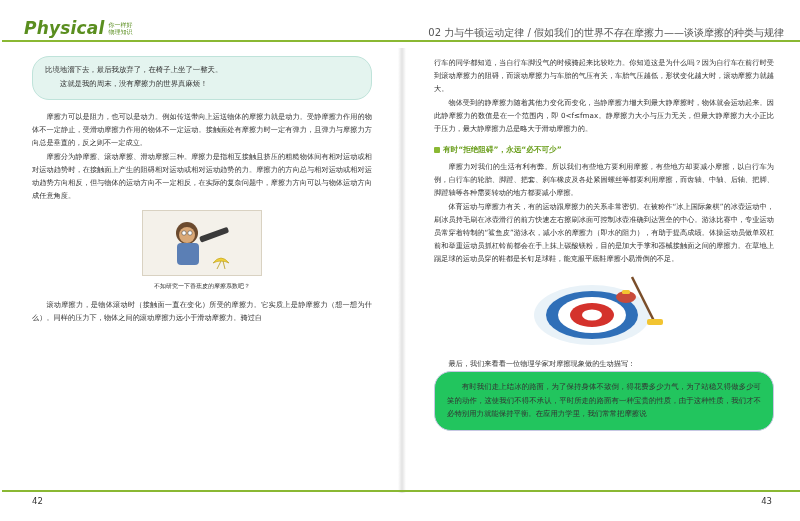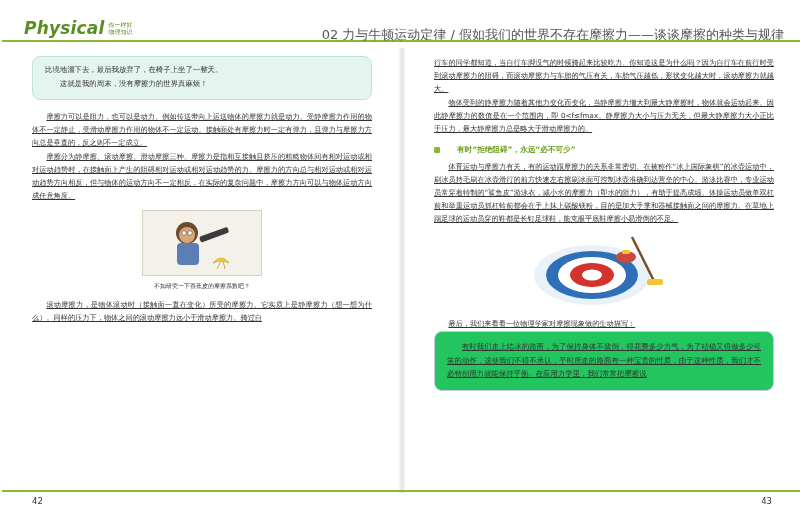--- a/index.html
+++ b/index.html
@@ -10,36 +10,36 @@
 
   
   .header-left { position: absolute; left: 0; top: 0; width: 400px; height: 48px; }
   .header-right { position: absolute; left: 400px; top: 0; width: 400px; height: 48px; }
   .header-bar-line { position: absolute; top: 40px; height: 2px; background: #8ab833; }
   .header-left .header-bar-line { left: 0; width: 400px; }
   .header-right .header-bar-line { left: 0; width: 400px; }
   .brand { position: absolute; left: 22px; top: 18px; display: flex; align-items: flex-end; gap: 4px; }
   .brand-title { font-family: "DejaVu Sans", sans-serif; font-style: italic; font-weight: bold; font-size: 17px; color: #5a8e1f; letter-spacing: 0.2px; }
   .brand-sub { display: flex; flex-direction: column; font-size: 6px; line-height: 7px; color: #5a8e1f; padding-bottom: 3px; }
-  .chapter-title { position: absolute; right: 18px; top: 26px; font-size: 13px; color: #555; white-space: nowrap; }
+  .chapter-title { position: absolute; right: 18px; top: 26px; font-size: 10px; color: #555; white-space: nowrap; }
 
   
   .gutter { position: absolute; left: 396px; top: 48px; width: 8px; height: 445px;
     background: linear-gradient(to right, rgba(0,0,0,0) 0%, rgba(0,0,0,0.10) 45%, rgba(0,0,0,0.10) 55%, rgba(0,0,0,0) 100%); }
 
   
   .page { position: absolute; top: 56px; font-size: 7.2px; line-height: 13px; color: #333; }
   .page-left { left: 30px; width: 340px; }
   .page-right { left: 432px; width: 340px; }
 
-  .para { text-indent: 2em; margin-bottom: 1px; text-align: justify; text-decoration: underline; }
-  .section-heading { color: #6a9e1c; font-weight: bold; font-size: 7.6px; margin: 8px 0 4px 0; display: flex; align-items: center; gap: 17px; }
+  .para { text-indent: 2em; margin-bottom: 1px; text-align: justify; }
+  .section-heading { color: #6a9e1c; font-weight: bold; font-size: 7.6px; margin: 8px 0 4px 0; display: flex; align-items: center; gap: 3px; }
   .section-heading .bullet { width: 6px; height: 6px; background: #8ab833; border-radius: 1px; display: inline-block; }
 
-  .callout { border-radius: 8px; padding: 6px 12px; font-size: 7.4px; line-height: 14px; margin-bottom: 10px; }
+  .callout { border-radius: 17px; padding: 6px 12px; font-size: 7.4px; line-height: 14px; margin-bottom: 10px; }
   .callout-top { background: #e4f4ef; border: 1px solid #bfe3da; height: 44px; }
   .callout-bottom { background: #22c55e; border: 1px solid #c7c8e3; padding: 8px 12px; line-height: 13.5px; }
 
   .figure-box { margin: 8px auto 6px auto; width: 120px; }
   .figure-art { width: 120px; height: 66px; background: #f4f1ea; border: 1px solid #d9d2c2; position: relative; overflow: hidden; }
   .figure-caption { font-size: 6px; color: #333; text-align: center; margin-top: 3px; }
 
   .curling-art { width: 150px; height: 80px; margin: 6px 0 6px 88px; position: relative; }
 
   
@@ -107,20 +107,21 @@
 
   <div class="page page-right">
     <p class="para" style="text-indent:0;">行车的同学都知道，当自行车脚没气的时候骑起来比较吃力。你知道这是为什么吗？因为自行车在前行时受到滚动摩擦力的阻碍，而滚动摩擦力与车胎的气压有关，车胎气压越低，形状变化越大时，滚动摩擦力就越大。</p>
     <p class="para">物体受到的静摩擦力随着其他力变化而变化，当静摩擦力增大到最大静摩擦时，物体就会运动起来。因此静摩擦力的数值是在一个范围内，即 0&lt;f≤fmax。静摩擦力大小与压力无关，但最大静摩擦力大小正比于压力，最大静摩擦力总是略大于滑动摩擦力的。</p>
 
     <div class="section-heading">
       <span class="bullet"></span>
       <span>有时“拒绝阻碍”，永远“必不可少”</span>
     </div>
 
+    <p class="para">摩擦力对我们的生活有利有弊。所以我们有些地方要利用摩擦，有些地方却要减小摩擦，以自行车为例，自行车的轮胎、脚蹬、把套、刹车橡皮及各处紧固螺丝等都要利用摩擦，而齿轴、中轴、后轴、把脚、脚蹬轴等各种需要转动的地方都要减小摩擦。</p>
     <p class="para">体育运动与摩擦力有关，有的运动跟摩擦力的关系非常密切。在被称作“冰上国际象棋”的冰壶运动中，刷冰员持毛刷在冰壶滑行的前方快速左右擦刷冰面可控制冰壶准确到达营垒的中心。游泳比赛中，专业运动员常穿着特制的“鲨鱼皮”游泳衣，减小水的摩擦力（即水的阻力），有助于提高成绩。体操运动员做单双杠前和举重运动员抓杠铃前都会在手上抹上碳酸镁粉，目的是加大手掌和器械接触面之间的摩擦力。在草地上踢足球的运动员穿的鞋都是长钉足球鞋，能克服平底鞋摩擦小易滑倒的不足。</p>
 
     <div class="curling-art">
       <svg width="150" height="80" viewBox="0 0 150 80">
         <ellipse cx="70" cy="44" rx="58" ry="30" fill="#e9f2f8"></ellipse>
         <ellipse cx="70" cy="44" rx="46" ry="24" fill="#2f6fb8"></ellipse>
         <ellipse cx="70" cy="44" rx="34" ry="18" fill="#ffffff"></ellipse>
         <ellipse cx="70" cy="44" rx="22" ry="12" fill="#d4322c"></ellipse>
         <ellipse cx="70" cy="44" rx="10" ry="5.5" fill="#ffffff"></ellipse>
         <ellipse cx="104" cy="26" rx="10" ry="6" fill="#c94a3a"></ellipse>

